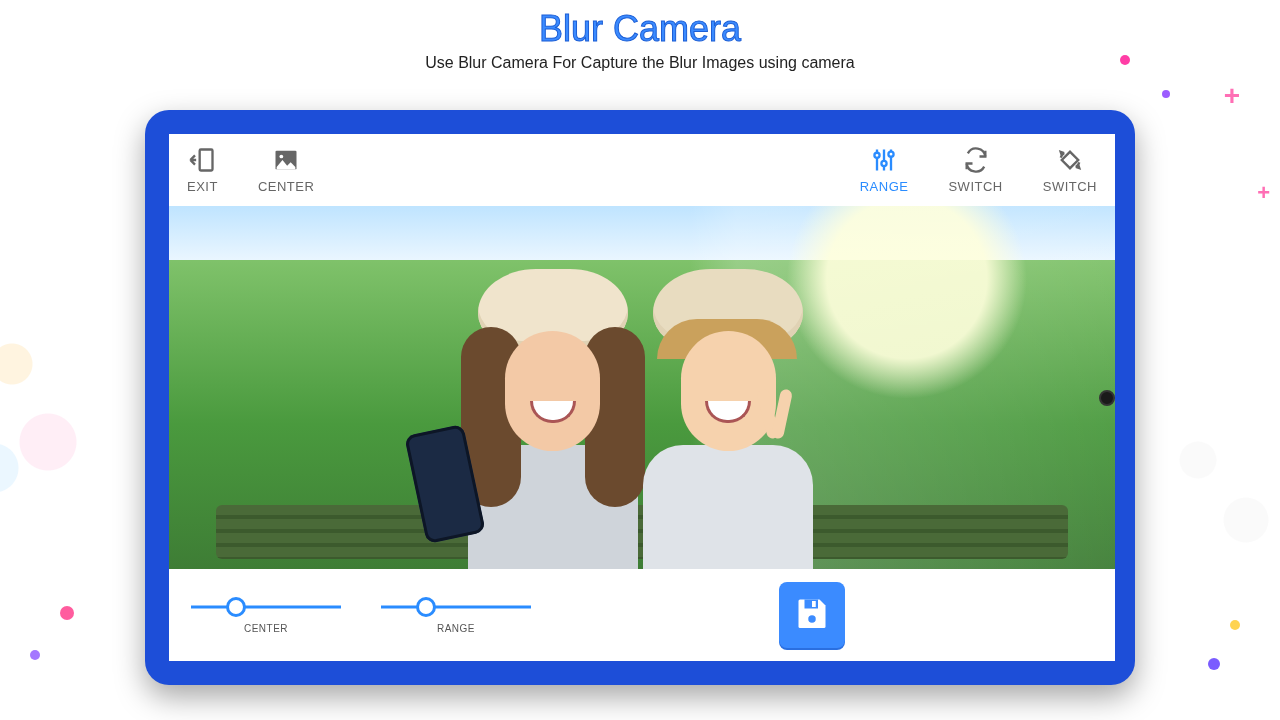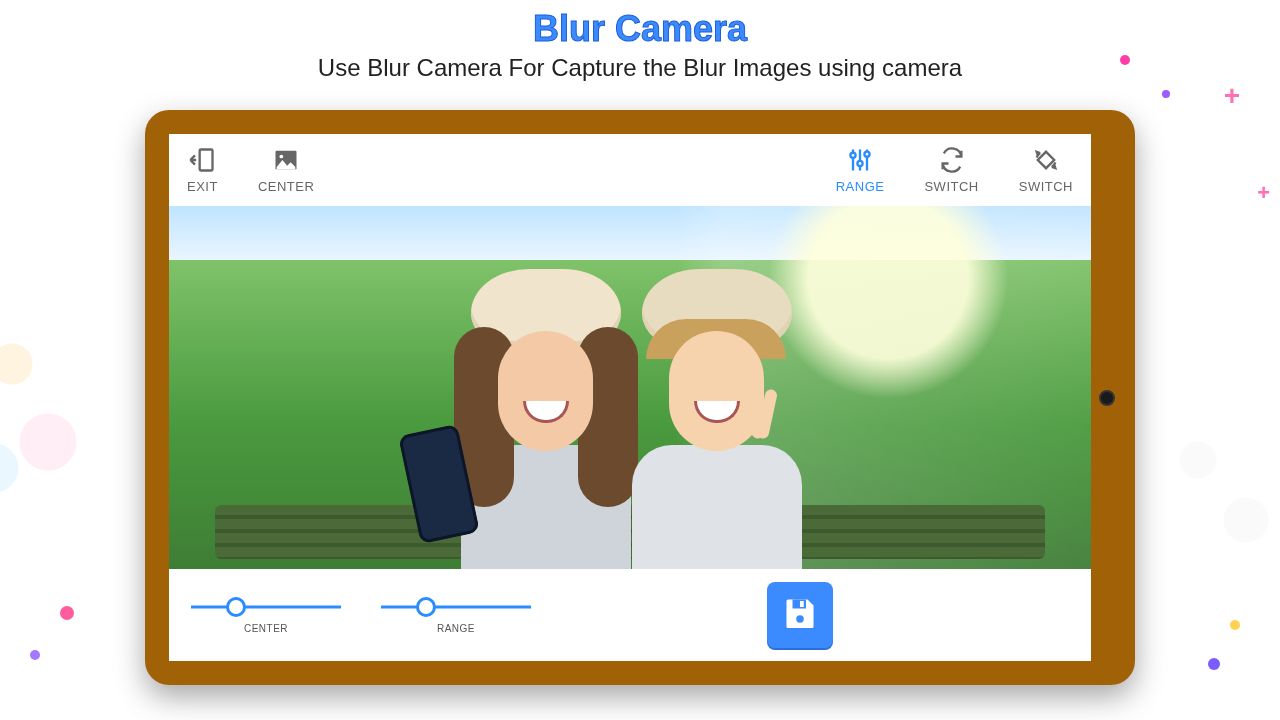--- a/index.html
+++ b/index.html
@@ -26,41 +26,41 @@
            background: radial-gradient(circle at 40% 40%, #ffe1a8 0 20px, transparent 21px),
                        radial-gradient(circle at 60% 70%, #ffd0e8 0 28px, transparent 29px),
                        radial-gradient(circle at 30% 80%, #c7e9ff 0 24px, transparent 25px); }
   .hearts { position:absolute; right:-30px; bottom:120px; width:160px; height:200px; opacity:.25;
             background: radial-gradient(circle at 30% 30%, #eee 0 18px, transparent 19px),
                         radial-gradient(circle at 60% 60%, #eee 0 22px, transparent 23px); }
 
   .header-title {
     text-align: center;
     font-size: 36px;
-    font-weight: bold;
+    font-weight: normal;
     color: #3b8bff;
     -webkit-text-stroke: 1px #1d5fd6;
     padding-top: 8px;
   }
   .header-sub {
     text-align: center;
-    font-size: 24px;
+    font-size: 16px;
     color: #222;
     margin-top: 4px;
   }
 
   .tablet {
     position: absolute;
     left: 145px;
     top: 110px;
     width: 990px;
     height: 575px;
-    background: #a16207;
+    background: #1d4ed8;
     border-radius: 24px;
-    padding: 24px 44px 24px 24px;
+    padding: 24px 20px 24px 24px;
     box-shadow: 0 12px 30px rgba(0,0,0,.35);
   }
   .tablet::after {
     content: "";
     position: absolute;
     right: 20px; top: 50%;
     width: 12px; height: 12px;
     background: #1a1a1a;
     border: 2px solid #333;
     border-radius: 50%;

